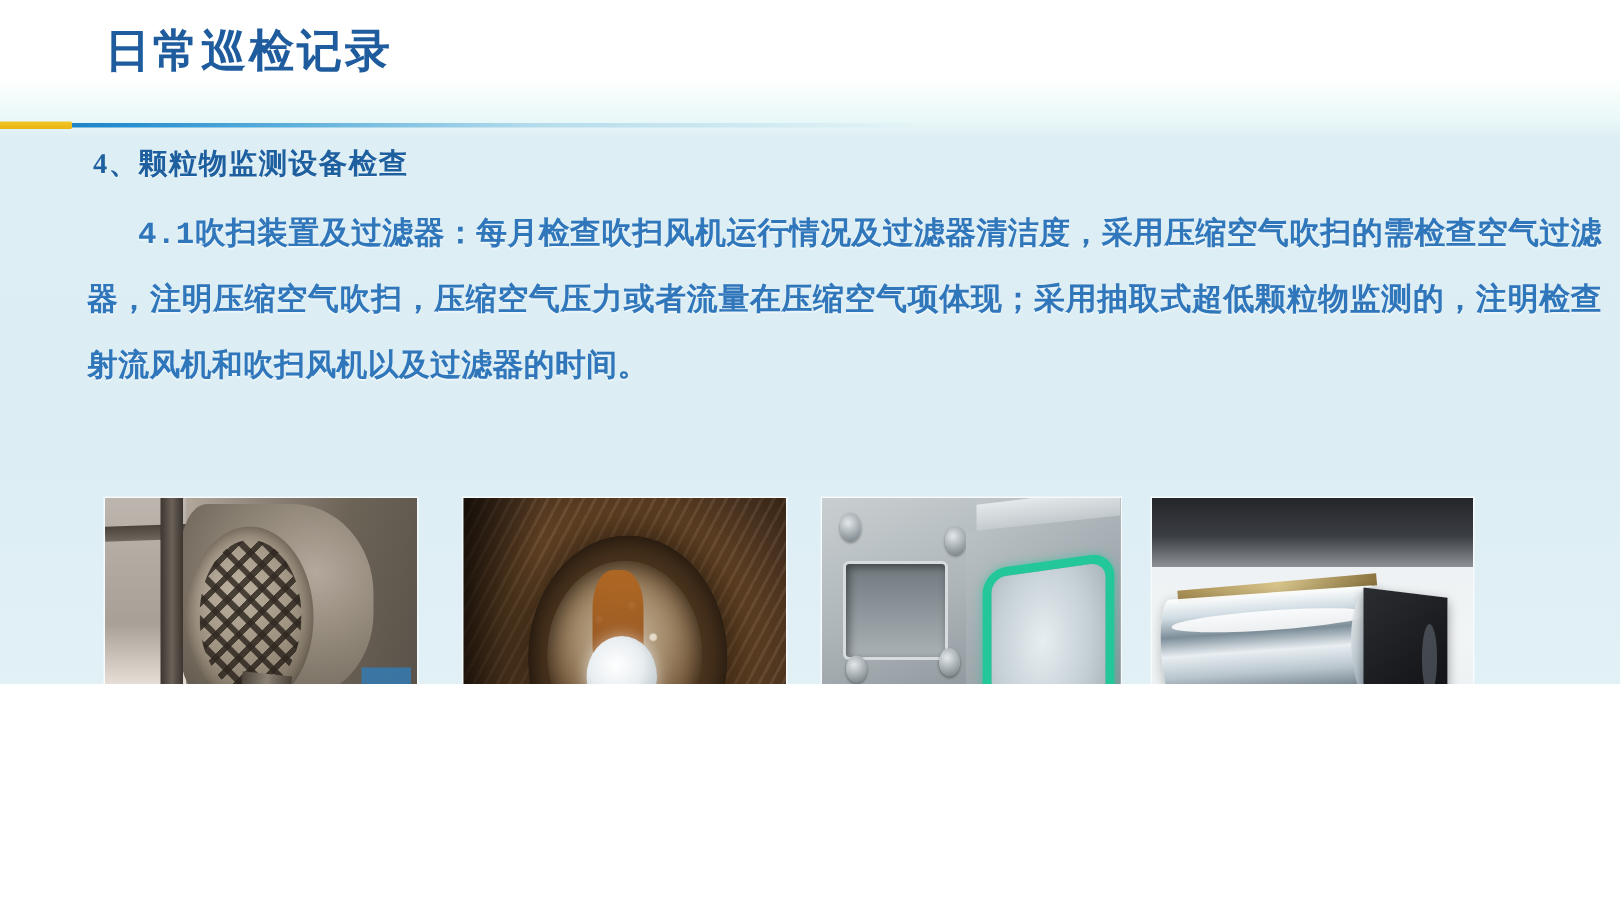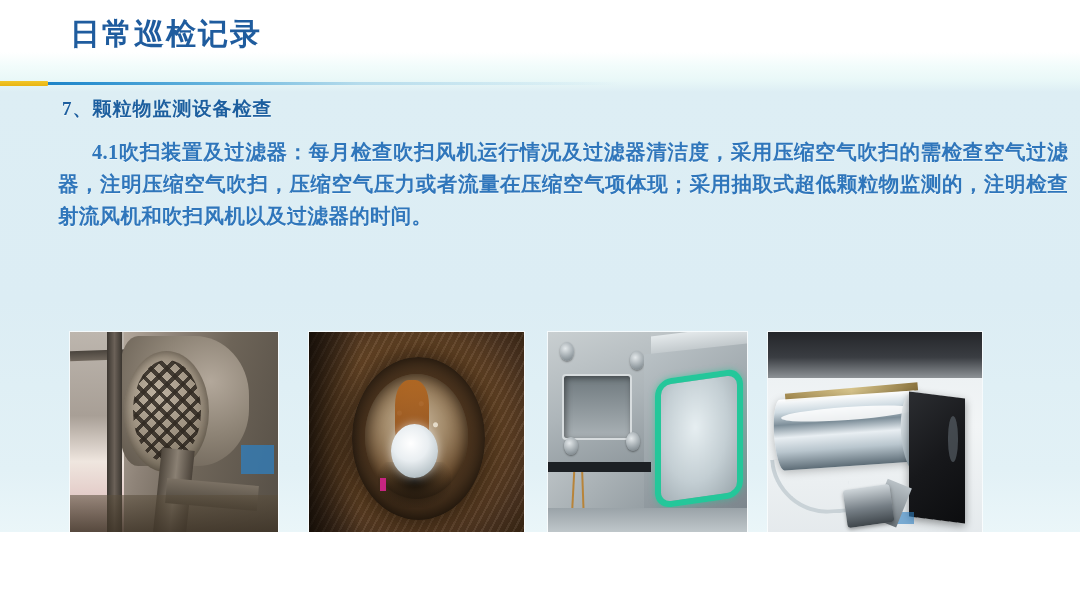--- a/index.html
+++ b/index.html
@@ -2,21 +2,21 @@
 <html><head>
 <meta charset="utf-8">
 <style>
   html,body{margin:0;padding:0;}
   body{
     width:1080px;height:608px;overflow:hidden;
     font-family:"Liberation Serif","DejaVu Serif",serif;
     background:#ffffff;
   }
   .slide{
-    position:relative;width:1080px;height:532px;overflow:hidden;
+    position:relative;width:1080px;height:456px;overflow:hidden;
     background:linear-gradient(to bottom,
        #ffffff 0px,#ffffff 52px,
        #f2fcfb 66px,
        #e9f8f8 80px,
        #ddeef4 92px,
        #dcedf4 300px,
        #e2f1f6 470px,
        #eef8fa 560px,
        #f3fbfb 580px,
        #f3fbfb 608px);
@@ -44,23 +44,23 @@
   }
 
   
   .section-head{
     position:absolute;left:62px;top:96px;
     font-size:19px;font-weight:bold;color:#1d5f9f;letter-spacing:1px;
     text-shadow:0 1px 0 rgba(255,255,255,.55);
   }
   .para{
     position:absolute;color:#2f76bb;font-weight:bold;
-    font-size:20.5px;line-height:32px;letter-spacing:.3px;
+    font-size:20.5px;line-height:44px;letter-spacing:.3px;
     text-align:justify;text-shadow:0 1px 0 rgba(255,255,255,.45);
-    font-family:Liberation Serif, serif;
+    font-family:Liberation Mono, monospace;
   }
   #para1{left:58px;top:136px;width:1010px;}
   #para2{left:58px;top:239px;width:1010px;}
 
   
   .photos{position:absolute;left:70px;top:332px;width:942px;height:209px;}
   .photo{
     position:absolute;top:0;height:209px;overflow:hidden;
     box-shadow:0 0 0 1px rgba(255,255,255,.7);
     background:#777;
@@ -217,21 +217,21 @@
 
 <div class="slide">
 
   <div class="title">日常巡检记录</div>
 
   <div class="divider">
     <div class="blue"></div>
     <div class="gold"></div>
   </div>
 
-  <div class="section-head">7、颗粒物监测设备检查</div>
+  <div class="section-head">4、颗粒物监测设备检查</div>
 
   <div class="para" id="para1" style="text-indent: 34px;">4.1吹扫装置及过滤器：每月检查吹扫风机运行情况及过滤器清洁度，采用压缩空气吹扫的需检查空气过滤器，注明压缩空气吹扫，压缩空气压力或者流量在压缩空气项体现；采用抽取式超低颗粒物监测的，注明检查射流风机和吹扫风机以及过滤器的时间。</div>
 
   <div class="photos">
 
     <div class="photo" id="photo1">
       <div class="ph-inner">
         <div class="p1-bg"></div>
           <div class="p1-wall"></div>
           <div class="p1-post2"></div>

